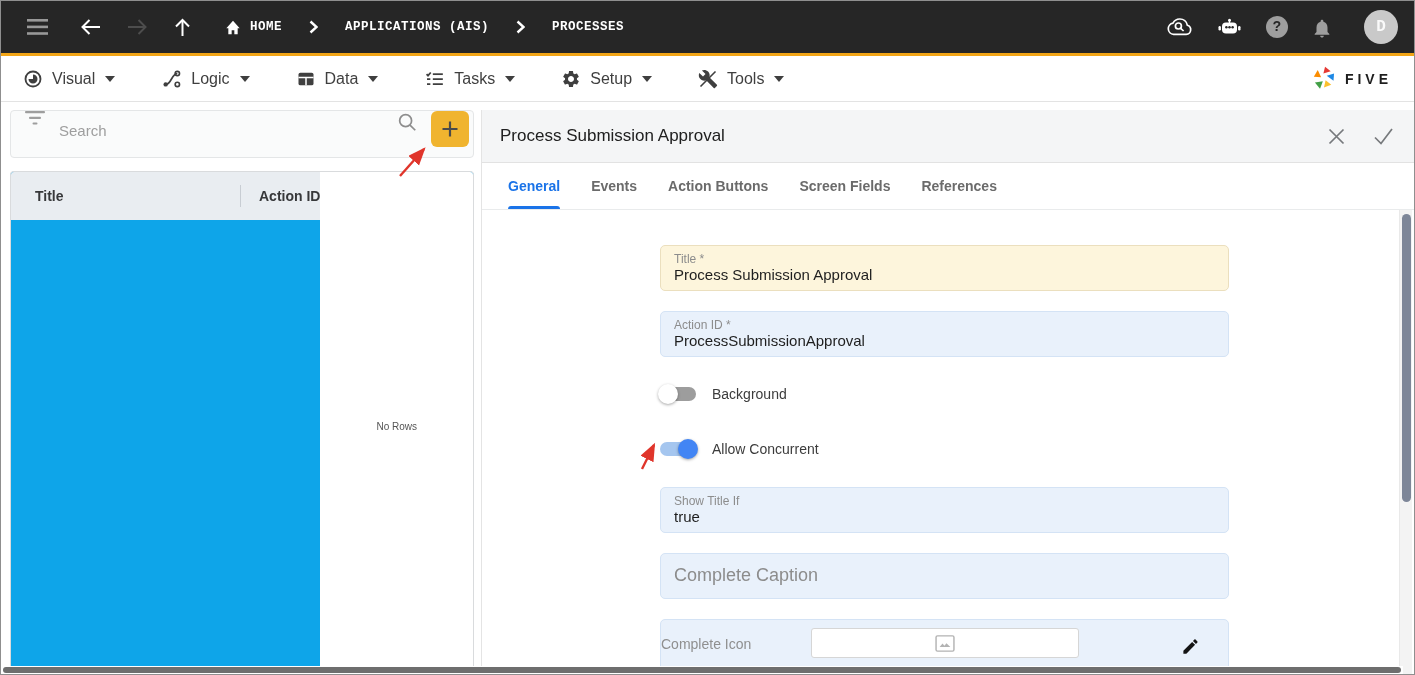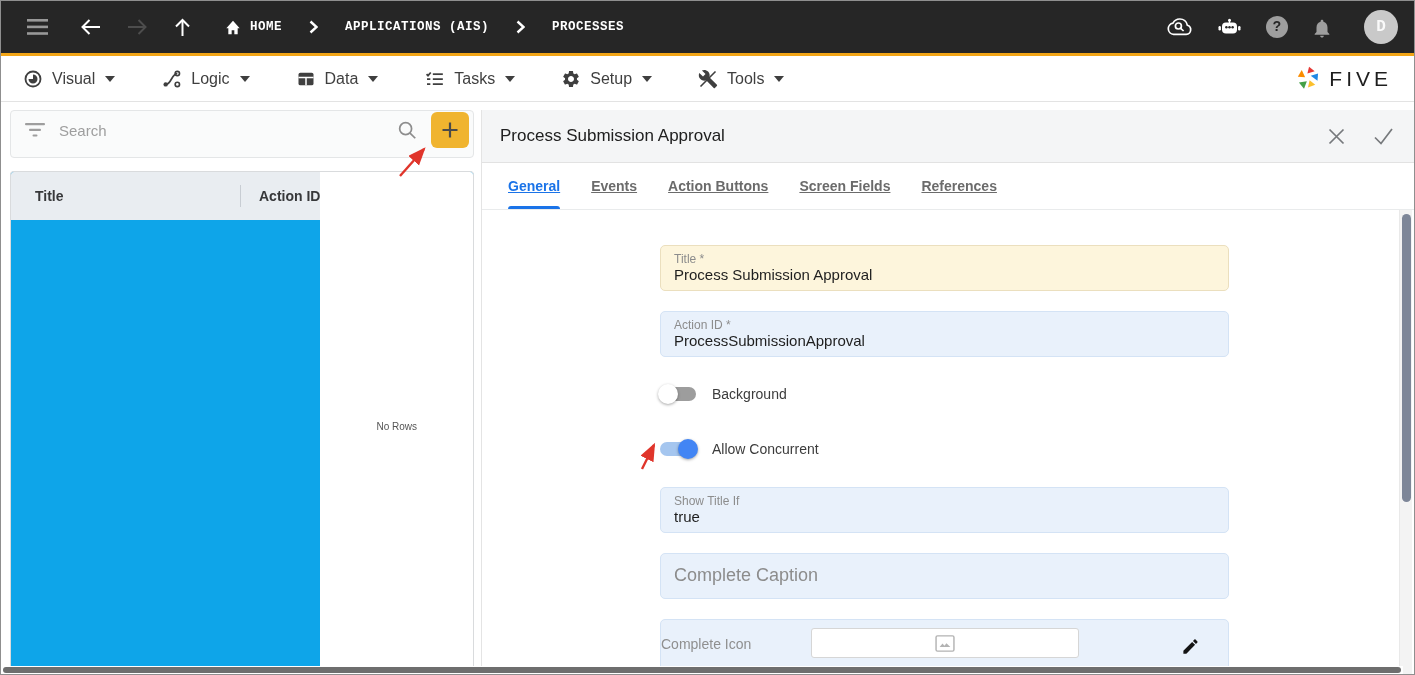--- a/index.html
+++ b/index.html
@@ -31,29 +31,29 @@
 
   
   .toolbar { height:46px; background:#fff; border-bottom:1px solid #e3e3e3;
              display:flex; align-items:center; padding:0 22px; }
   .menu-item { display:flex; align-items:center; gap:9px; margin-right:46px;
                color:#3f3f3f; font-size:16px; cursor:pointer; }
   .menu-item svg { display:block; }
   .caret { width:0; height:0; border-left:5px solid transparent; border-right:5px solid transparent;
            border-top:6px solid #3f3f3f; margin-left:1px; }
   .brand { margin-left:auto; display:flex; align-items:center; gap:7px; }
-  .brand-word { font-size:21px; font-weight:400; letter-spacing:4px; color:#1e1e1e; }
+  .brand-word { font-size:14px; font-weight:700; letter-spacing:4px; color:#1e1e1e; }
 
   
   .main { display:flex; height:586px; align-items:stretch; }
 
   
   .left-col { width:464px; margin-left:9px; display:flex; flex-direction:column; }
   .search-card { margin-top:8px; height:48px; background:#fafbfb; border:1px solid #e4e6e7;
-                 border-radius:4px; display:flex; align-items:center; padding:0 4px 8px 14px; flex:none; }
+                 border-radius:4px; display:flex; padding:0 4px 8px 14px; flex:none; }
   .search-input { flex:1; border:none; outline:none; background:transparent; margin-left:14px;
                   font-size:15px; color:#444; font-family:"Liberation Sans",sans-serif; }
   .search-input::placeholder { color:#9e9e9e; }
   .mag { margin-right:13px; }
   .add-btn { width:38px; height:36px; background:#f0b42f; border:none; border-radius:6px;
              display:flex; align-items:center; justify-content:center; cursor:pointer; flex:none; }
 
   .table-card { margin-top:13px; margin-bottom:8px; flex:1; background:#0ea5e9;
                 border:1px solid #d9dbdd; border-bottom:none; border-radius:4px 4px 0 0;
                 display:flex; overflow:hidden; }
@@ -71,21 +71,21 @@
                  border-left:1px solid #e4e4e4; position:relative; }
   .dheader { height:53px; background:#f4f5f6; border-bottom:1px solid #e2e2e2;
              display:flex; align-items:center; padding:0 20px 0 18px; flex:none; }
   .dtitle { font-size:17px; color:#202020; }
   .dheader-icons { margin-left:auto; display:flex; align-items:center; gap:27px; }
   .hicon { cursor:pointer; display:flex; }
 
   .tabs { height:47px; background:#fff; border-bottom:1px solid #e9ebec; display:flex;
           padding-left:26px; gap:31px; flex:none; }
   .tab { display:flex; align-items:center; font-size:14px; font-weight:700; color:#6b6b6b;
-         position:relative; cursor:pointer;text-decoration:underline; }
+         position:relative; cursor:pointer; }
   .tab.active { color:#1a73e8; }
   .tab.active::after { content:""; position:absolute; left:0; right:0; bottom:0; height:3px;
                        background:#1a73e8; border-radius:3px 3px 0 0; }
 
   .content { flex:1; position:relative; background:#fff; overflow:hidden; }
   .form-col { position:absolute; left:178px; top:35px; width:569px; }
 
   .field { position:relative; height:46px; border-radius:5px; }
   .field.cream { background:#fdf5dc; border:1px solid #ebdfbe; }
   .field.blue  { background:#e9f1fb; border:1px solid #d4e3f5; }

